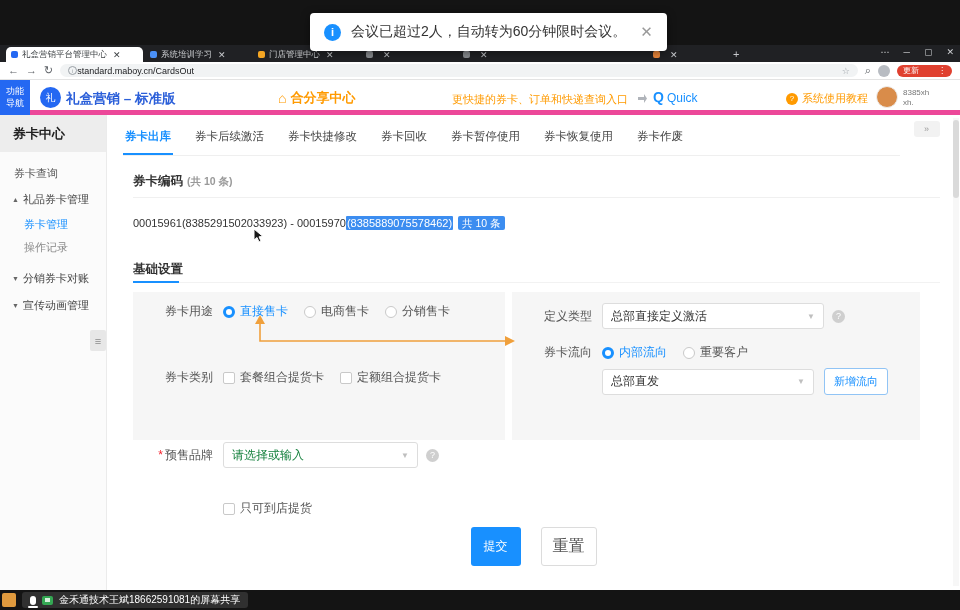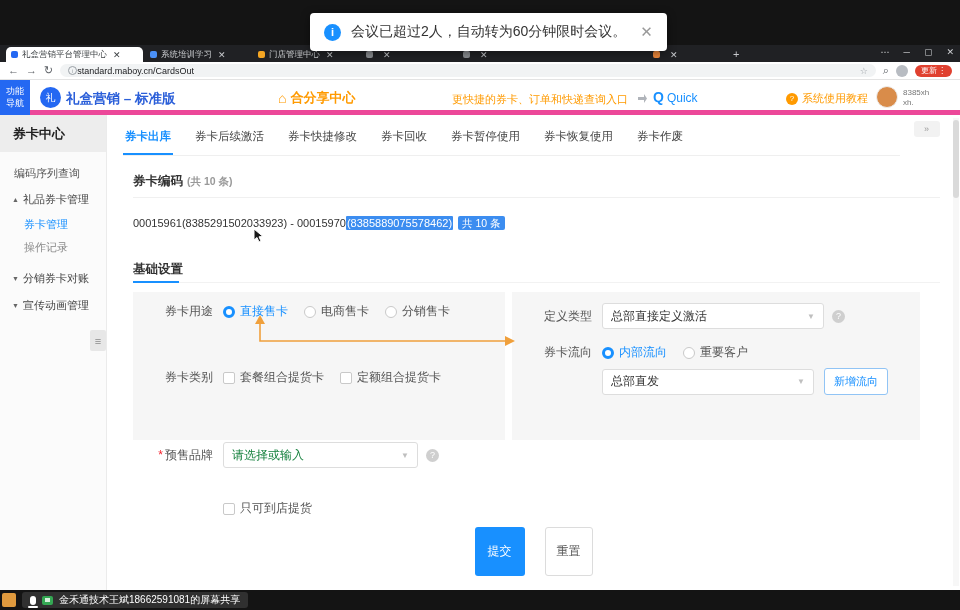--- a/index.html
+++ b/index.html
@@ -31,21 +31,21 @@
   .addrbar{position:absolute;left:0;top:62px;width:960px;height:18px;background:#fff;border-bottom:1px solid #e3e3e3;
            display:flex;align-items:center;gap:7px;padding:0 8px}
   .navic{color:#5f6368;font-size:11px;line-height:1}
   .urlfield{flex:1;height:13px;background:#f1f3f4;border-radius:7px;display:flex;align-items:center;
             padding:0 8px;font-size:9px;color:#202124}
   .urlfield .ii{width:9px;height:9px;border:1px solid #9aa0a6;border-radius:50%;color:#9aa0a6;font-size:6px;
             display:flex;align-items:center;justify-content:center;font-style:normal;flex:none}
   .urlfield .star{margin-left:auto;color:#9aa0a6;font-size:9px}
   .avatar-sm{width:12px;height:12px;border-radius:50%;background:#b8bcc2;flex:none}
   .updpill{background:#e0402f;color:#fff;font-size:8px;border-radius:7px;height:12px;display:flex;align-items:center;
-           gap:1px;padding:0 6px}
+           gap:19px;padding:0 6px}
 
   
   .apphdr{position:absolute;left:0;top:80px;width:960px;height:35px;background:#fff;border-bottom:5px solid #ec4899}
   .navbtn{position:absolute;left:0;top:0;width:30px;height:35px;background:#2468f2;color:#fff;font-size:9px;
           display:flex;flex-direction:column;align-items:center;justify-content:center;line-height:1.25;cursor:pointer}
   .logo-c{position:absolute;left:40px;top:7px;width:21px;height:21px;border-radius:50%;background:#2468f2;color:#fff;
           font-size:10px;display:flex;align-items:center;justify-content:center}
   .brand{position:absolute;left:66px;top:10px;font-size:13.5px;font-weight:bold;color:#2b5fd9;white-space:nowrap}
   .sharec{position:absolute;left:278px;top:9px;display:flex;align-items:center;gap:4px;color:#ff9a00;
           font-size:13px;font-weight:bold;cursor:pointer}
@@ -114,21 +114,21 @@
   .sel .ph{color:#15803d}
   .sel .car{color:#bfbfbf;font-size:8px;margin-left:8px}
   .help{width:13px;height:13px;border-radius:50%;background:#cfcfcf;color:#fff;font-size:9px;display:flex;
         align-items:center;justify-content:center;margin-left:8px;flex:none;cursor:pointer;font-style:normal}
   .btn-outline{background:#fff;border:1px solid #91c4f5;color:#1890ff;border-radius:3px;font-size:11px;
                padding:5px 9px;margin-left:10px;cursor:pointer;white-space:nowrap}
   .arrow-svg{position:absolute;left:0;top:0;pointer-events:none}
 
   .actions{position:absolute;left:0;right:0;top:412px;display:flex;justify-content:center;gap:20px}
   .btn-primary{background:#1890ff;color:#fff;border:none;border-radius:3px;font-size:12px;padding:6px 13px;cursor:pointer}
-  .btn-plain{background:#fff;color:#555;border:1px solid #dcdcdc;border-radius:3px;font-size:12px;padding:15px 11px;cursor:pointer}
+  .btn-plain{background:#fff;color:#555;border:1px solid #dcdcdc;border-radius:3px;font-size:16px;padding:8px 11px;cursor:pointer}
 
   
   .sbar{position:absolute;right:1px;top:118px;width:6px;height:468px;background:#f7f7f7}
   .sthumb{position:absolute;right:1px;top:120px;width:6px;height:78px;background:#dadada;border-radius:3px}
 
   
   .sharebar{position:absolute;left:0;top:590px;width:960px;height:20px;background:#141414}
   .sb-avatar{position:absolute;left:2px;top:3px;width:14px;height:14px;background:#e09a3e;border-radius:2px}
   .share-pill{position:absolute;left:22px;top:2px;height:16px;display:flex;align-items:center;gap:6px;background:#303030;
               border-radius:3px;padding:0 8px;color:#fff;font-size:10px;white-space:nowrap}
@@ -238,21 +238,21 @@
     <div class="uname">
       <div>8385xh</div>
       <div>xh.</div>
     </div>
   </div>
 
   <div class="sidebar">
     <div class="sb-title">券卡中心</div>
     <div style="height:8px"></div>
     <div class="sb-item">
-      <span>编码序列查询</span>
+      <span>券卡查询</span>
     </div>
     <div class="sb-group">
       <span class="caret">▲</span>
       <span>礼品券卡管理</span>
     </div>
     <div class="sb-sub active">
       <span>券卡管理</span>
     </div>
     <div class="sb-sub">
       <span>操作记录</span>

